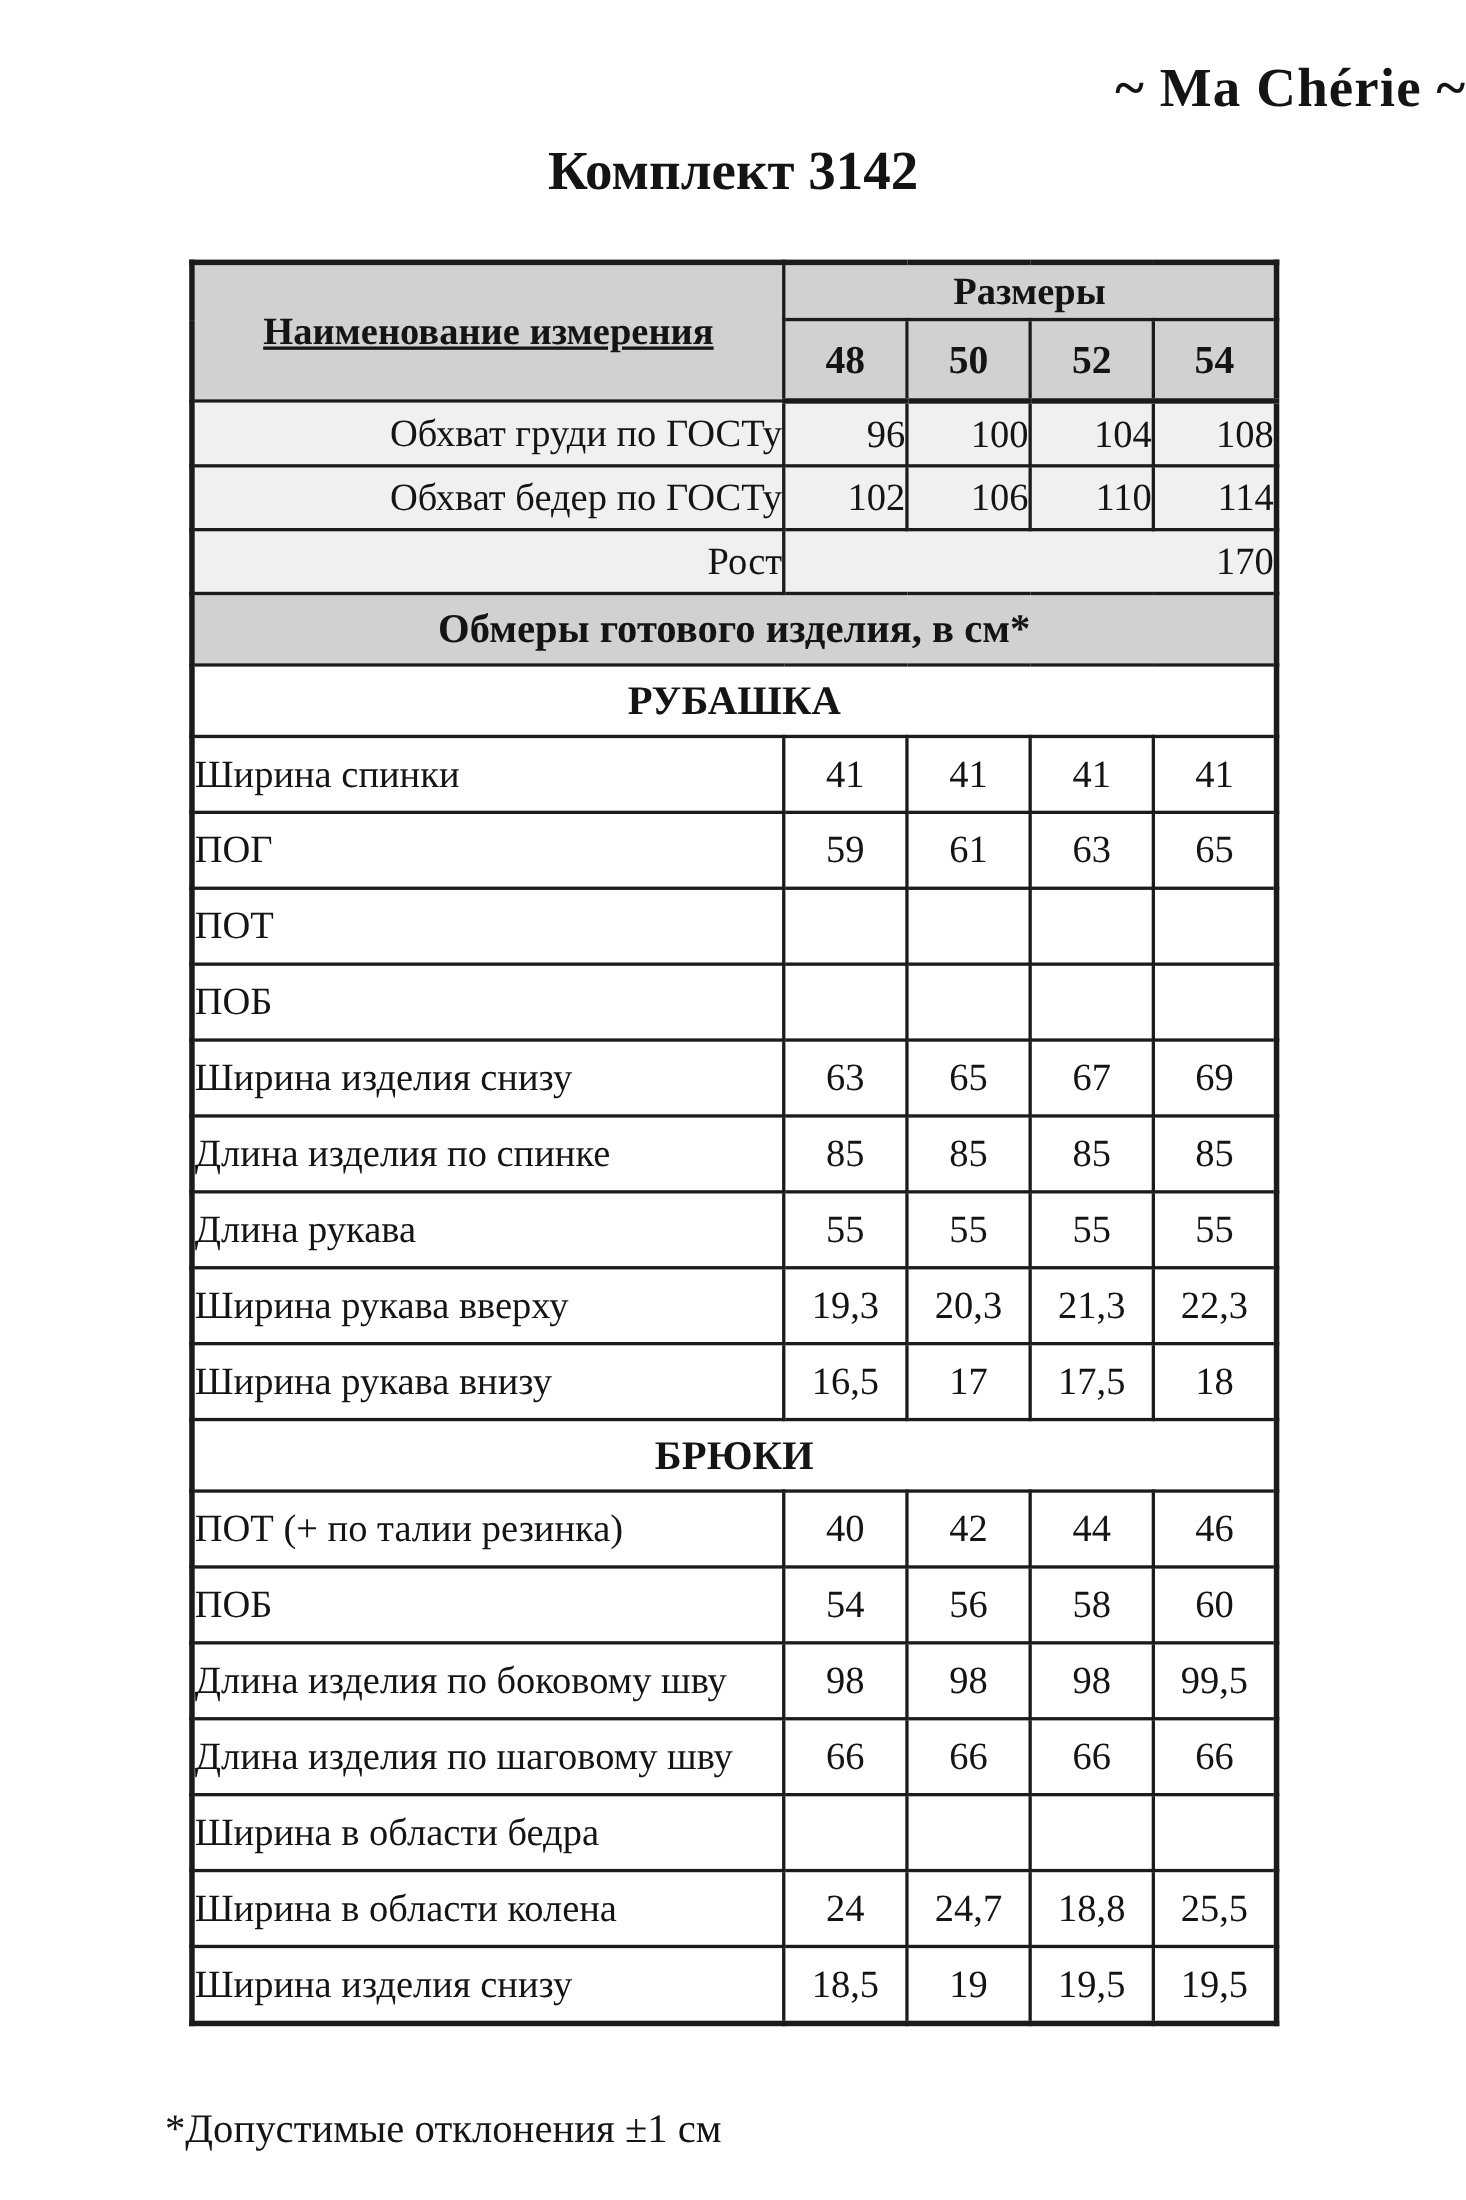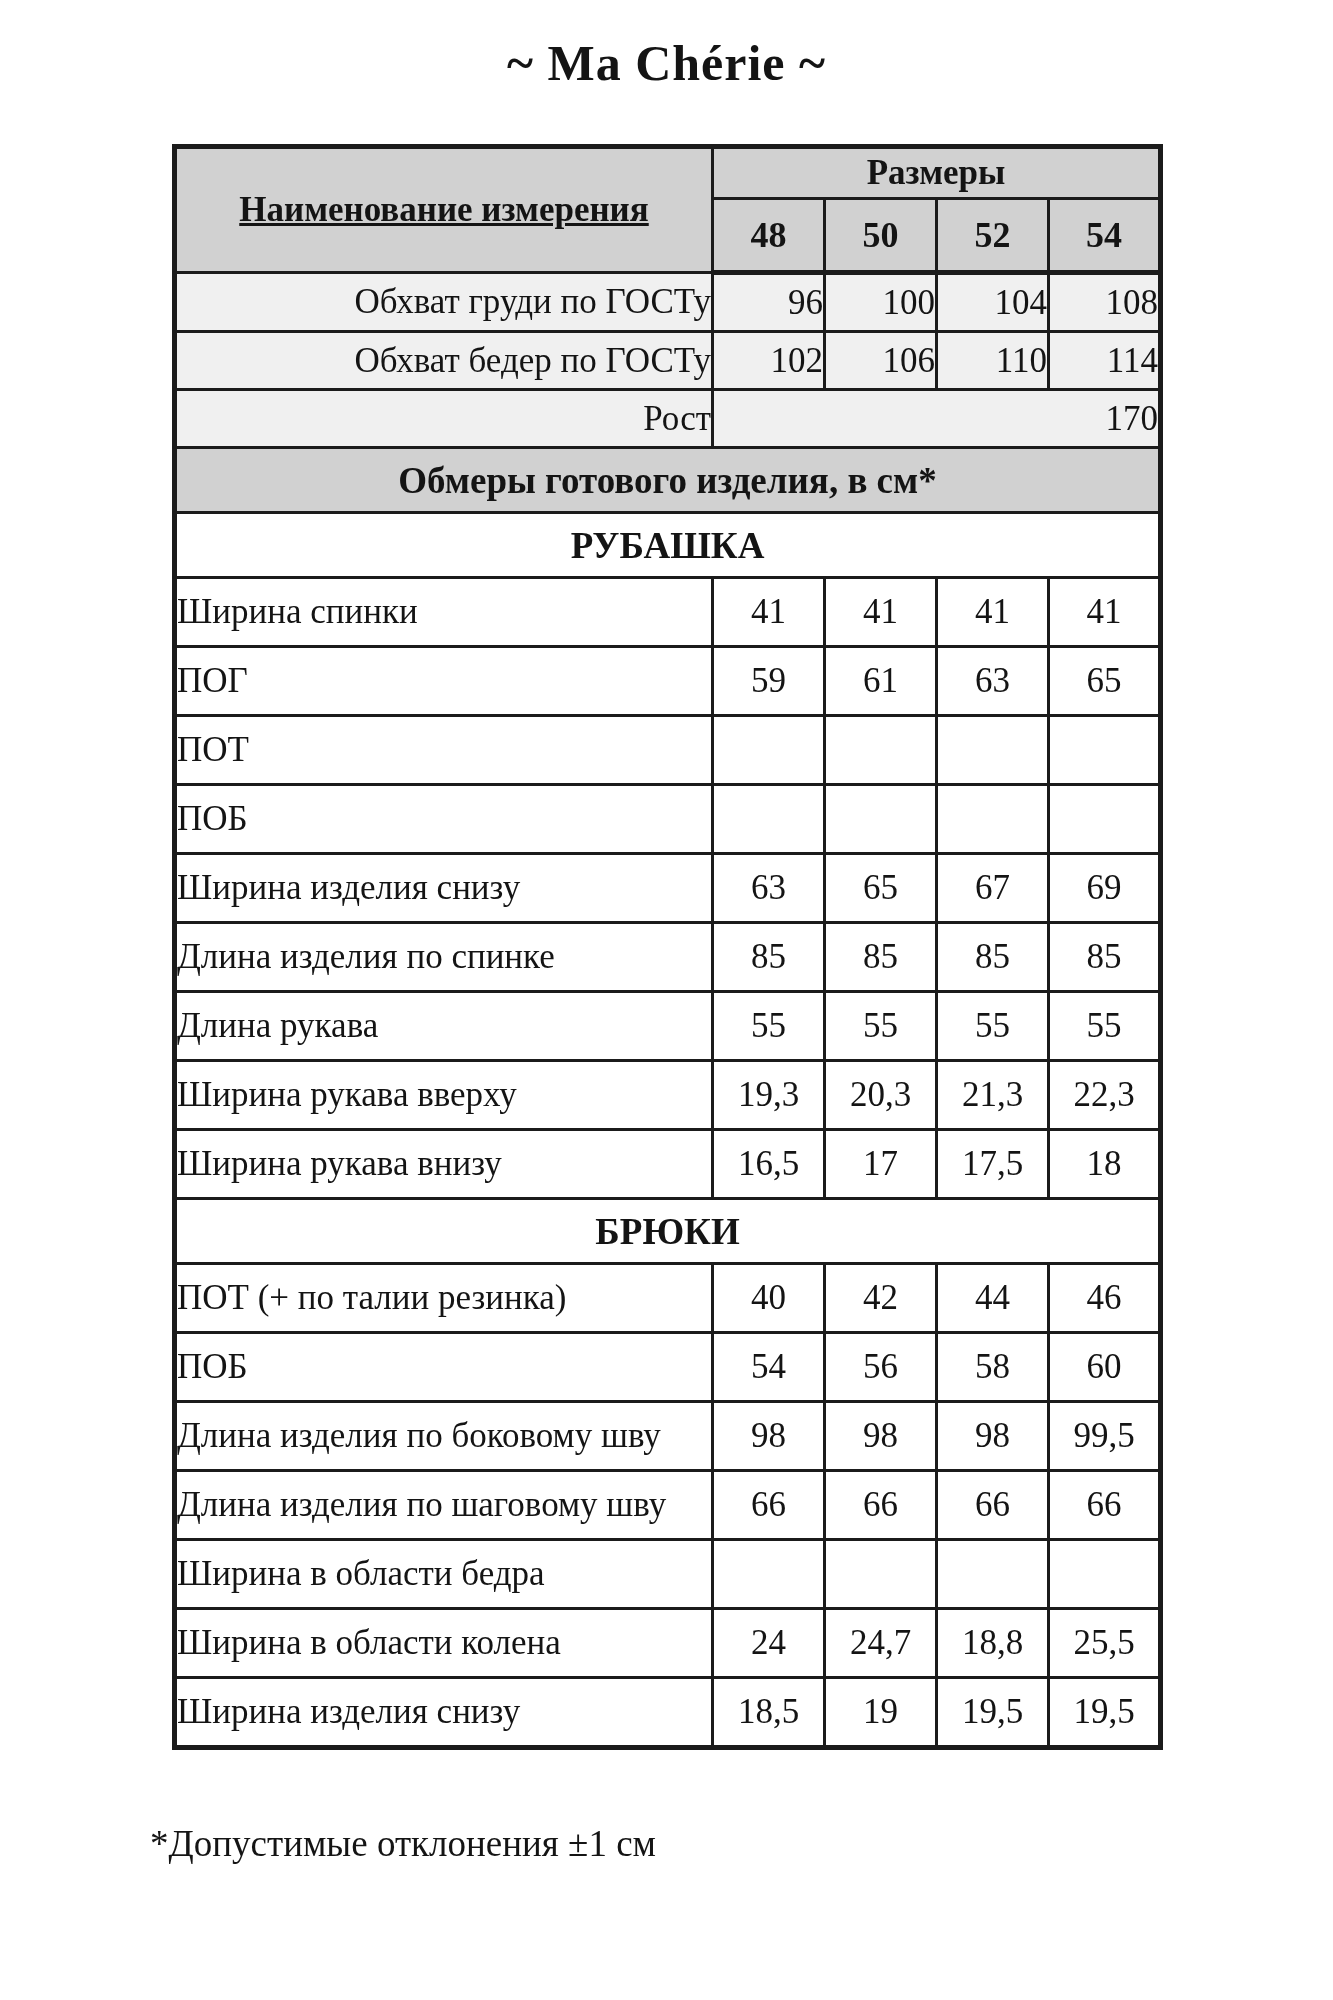--- a/index.html
+++ b/index.html
@@ -12,22 +12,22 @@
     color: #141414;
     -webkit-font-smoothing: antialiased;
   }
   .page {
     position: relative;
     width: 1333px;
     height: 2000px;
     overflow: hidden;
   }
   .brand {
-    padding-top: 34px;
-    text-align: center;
+    padding-top: 50px;
+    text-align: right;
     font-size: 50px;
     font-weight: bold;
     letter-spacing: 1px;
   }
   .subtitle {
     margin-top: 24px;
     text-align: center;
     font-size: 37px;
   }
   .product {
@@ -97,20 +97,21 @@
     font-size: 37px;
     text-align: left;
   }
 </style>
 </head>
 <body>
 
 <div class="page">
 
   <div class="brand">~ Ma Chérie ~</div>
+  <div class="product">Комплект 3142</div>
 
   <table class="size-table">
     <colgroup>
       <col class="col-name">
       <col class="col-size">
         <col class="col-size">
         <col class="col-size">
         <col class="col-size">
     </colgroup>
 

